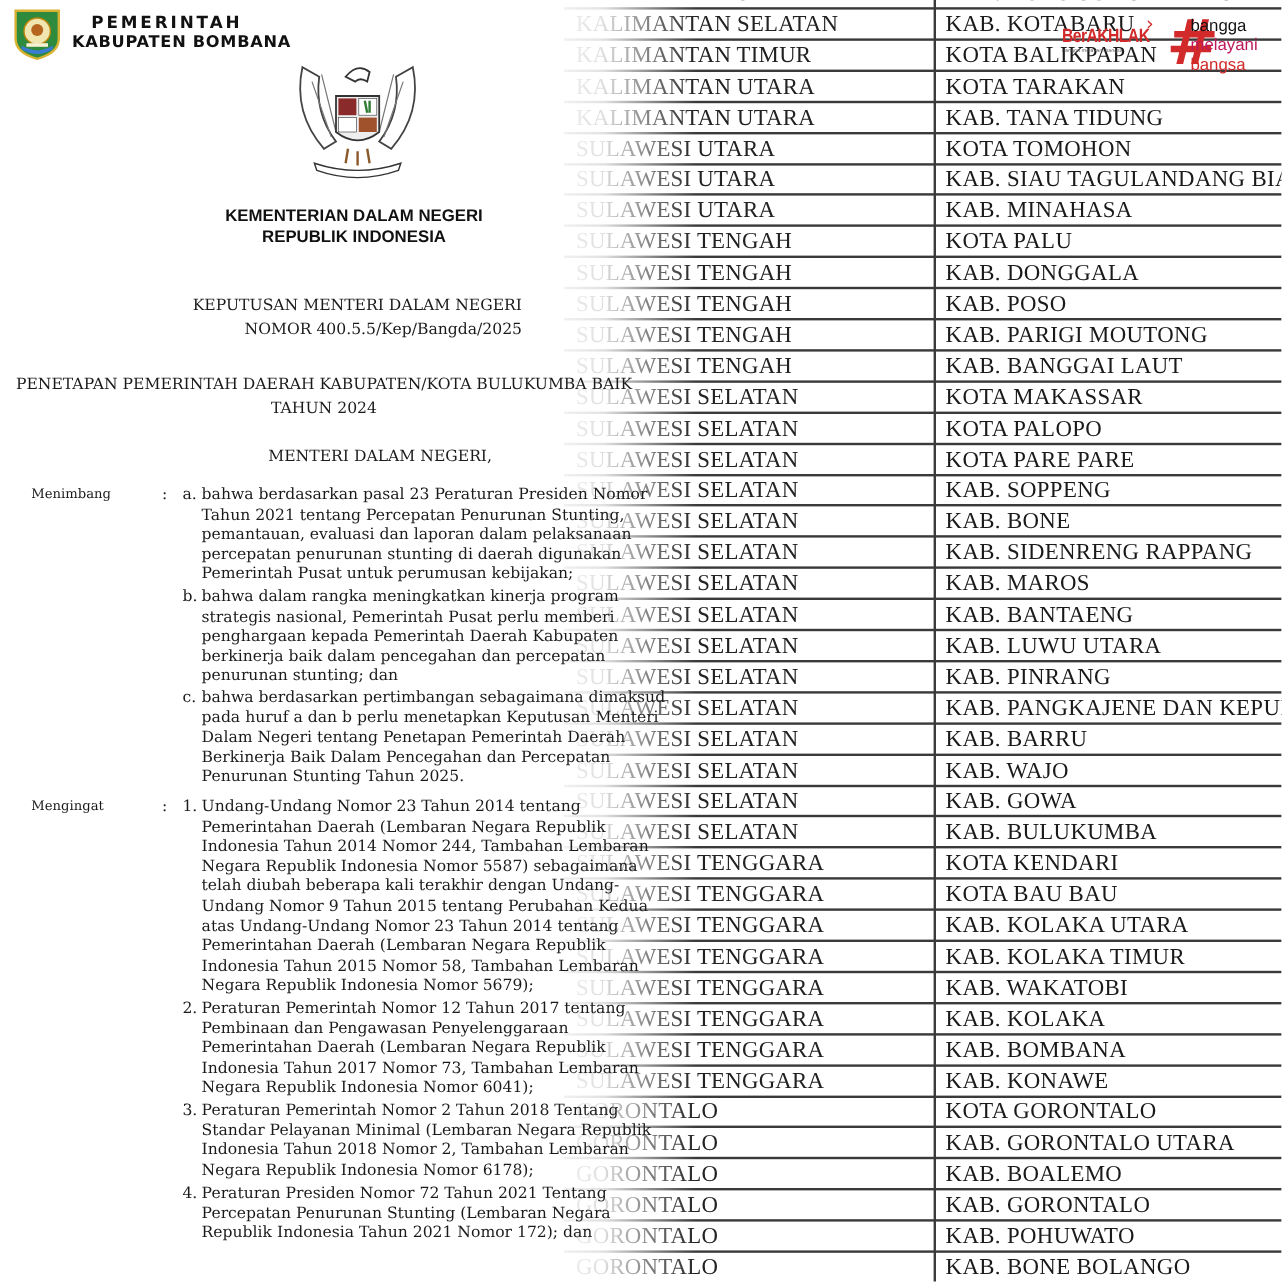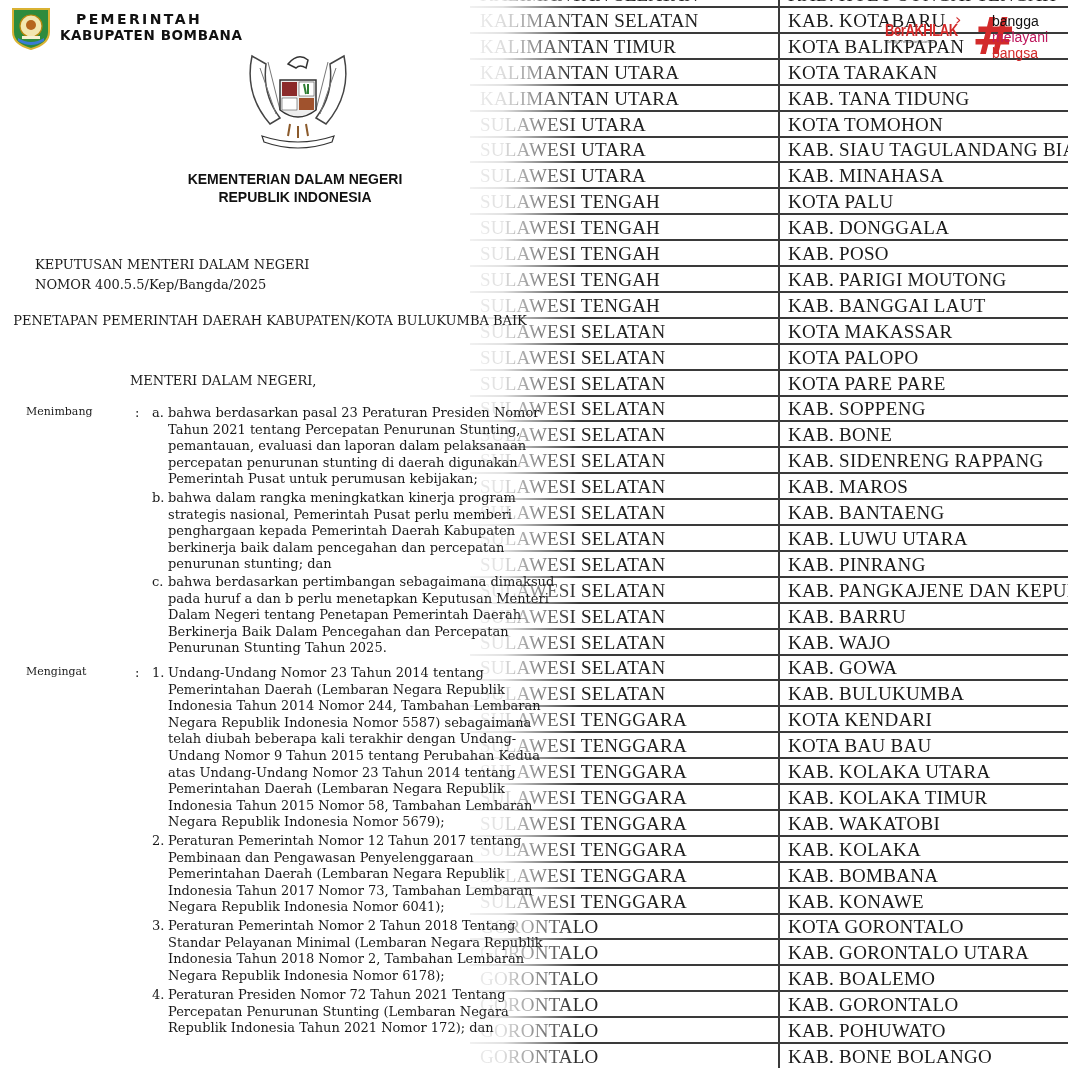--- a/index.html
+++ b/index.html
@@ -20,25 +20,25 @@
     .header-logo { position:absolute; left:10px; top:6px; width:42px; height:44px; }
     .brand { position:absolute; left:60px; top:11px; font-family:"DejaVu Sans", sans-serif; font-weight:bold; color:#111; line-height:16px; }
     .brand .l1 { font-size:14px; letter-spacing:2.4px;margin-left:16px; }
     .brand .l2 { font-size:13.5px; letter-spacing:0.6px; }
 
     .garuda { position:absolute; left:240px; top:44px; width:116px; height:112px; }
 
     .ministry { position:absolute; left:150px; top:170px; width:290px; text-align:center; font-family:"Liberation Sans", sans-serif; font-weight:bold; font-size:14px; line-height:18px; color:#111; }
 
     .center-block { position:absolute; left:0; width:530px; text-align:center; font-family:"DejaVu Serif", serif; font-size:13px; color:#1a1a1a; }
-    .kep-title { top:255px; left:35px; width:400px; text-align:left; }
+    .kep-title { top:245px; left:35px; width:400px; text-align:right; }
     .kep-title div { line-height:20px; }
 
     .judul { position:absolute; left:0; top:311px; width:540px; text-align:center; font-size:13px; line-height:19.5px; white-space:nowrap; }
-    .menteri { position:absolute; left:130px; top:373px; width:280px; text-align:left; font-size:13px; }
+    .menteri { position:absolute; left:130px; top:373px; width:280px; text-align:right; font-size:13px; }
 
     .sect-label { position:absolute; left:26px; font-size:11px; }
     .colon { position:absolute; left:135px; font-size:13px; }
     .item { position:absolute; left:152px; width:410px; font-size:13px; line-height:16.6px; }
     .item .mark { position:absolute; left:0; top:0; width:18px; }
     .item .txt { margin-left:16px; text-align:justify; white-space:pre-line; }
 
     
     .berakhlak { position:absolute; left:885px; top:18px; width:82px; height:50px; }
     .berakhlak .word { font-family:"Liberation Sans", sans-serif; font-weight:bold; font-size:16px; color:#d22a2a; letter-spacing:-0.6px; transform:scaleX(0.82); transform-origin:left; display:block; margin-top:4px; }
@@ -268,20 +268,21 @@
     <div>REPUBLIK INDONESIA</div>
   </div>
 
   <div class="center-block kep-title" style="position:absolute;">
     <div>KEPUTUSAN MENTERI DALAM NEGERI</div>
     <div>NOMOR 400.5.5/Kep/Bangda/2025</div>
   </div>
 
   <div class="judul">
     <div>PENETAPAN PEMERINTAH DAERAH KABUPATEN/KOTA BULUKUMBA BAIK</div>
+    <div>TAHUN 2024</div>
   </div>
 
   <div class="menteri">MENTERI DALAM NEGERI,</div>
 
   <div class="sect-label" style="top:405px;">Menimbang</div>
   <div class="colon" style="top:405px;">:</div>
   <div class="item" style="top:405px;">
     <span class="mark">a.</span>
     <div class="txt">bahwa berdasarkan pasal 23 Peraturan Presiden Nomor
 Tahun 2021 tentang Percepatan Penurunan Stunting,

